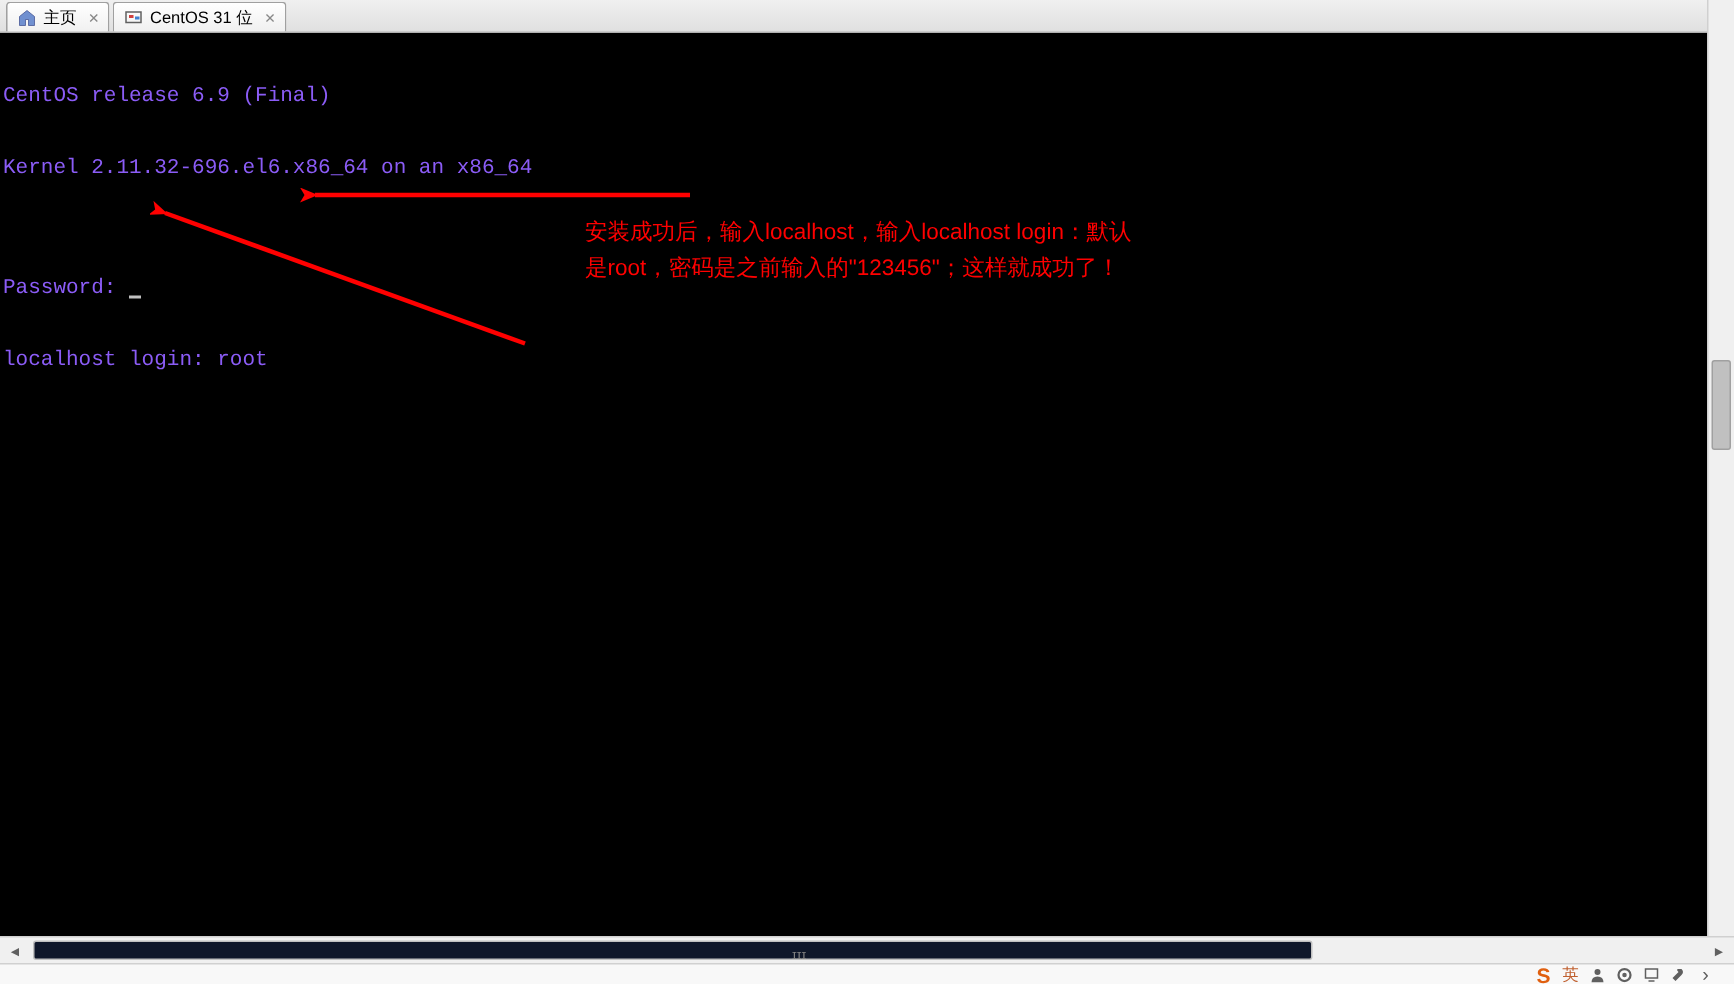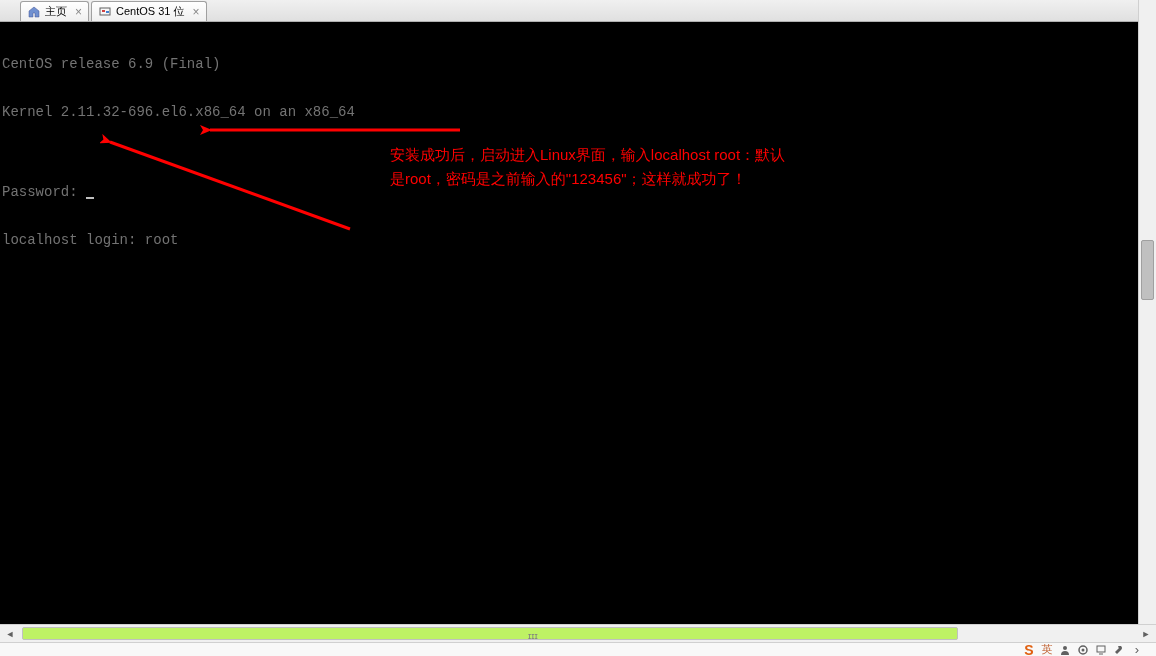--- a/index.html
+++ b/index.html
@@ -14,21 +14,21 @@
       font-family: "Microsoft YaHei", Arial, sans-serif;
       overflow: hidden;
       position: relative;
     }
     .tab-bar {
       height: 22px;
       background: linear-gradient(to bottom, #f0f0f0, #e0e0e0);
       border-bottom: 1px solid #b0b0b0;
       display: flex;
       align-items: flex-end;
-      padding-left: 20px;
+      padding-left: 4px;
     }
     .tab {
       height: 20px;
       background: linear-gradient(to bottom, #ffffff, #f0f0f0);
       border: 1px solid #a0a0a0;
       border-bottom: none;
       border-radius: 3px 3px 0 0;
       padding: 0 6px;
       margin-right: 2px;
       display: flex;
@@ -55,21 +55,21 @@
       top: 22px;
       left: 0;
       right: 18px;
       bottom: 32px;
       background: #000000;
       overflow: hidden;
     }
     .terminal-text {
       font-family: "Courier New", monospace;
       font-size: 14px;
-      color: #737373;
+      color: #8b5cf6;
       white-space: pre;
       padding: 2px;
       line-height: 16px;
     }
     .terminal-line {
       display: block;
     }
     .cursor {
       display: inline-block;
       width: 8px;
@@ -126,22 +126,22 @@
       right: 0;
       height: 18px;
       background: #f0f0f0;
       border-top: 1px solid #d0d0d0;
     }
     .scrollbar-thumb-h {
       position: absolute;
       left: 22px;
       top: 2px;
       bottom: 2px;
-      width: 936px;
-      background: #bef264;
+      width: 853px;
+      background: #0f172a;
       border: 1px solid #c0c0c0;
       border-radius: 2px;
       text-decoration: underline;
     }
     .scroll-arrow {
       position: absolute;
       width: 16px;
       height: 16px;
       display: flex;
       align-items: center;
@@ -224,21 +224,21 @@
     <defs>
       <marker id="ah1" markerWidth="12" markerHeight="10" refX="2" refY="5" orient="auto" markerUnits="userSpaceOnUse">
         <path d="M0,5 L12,0 L9,5 L12,10 Z" fill="#ff0000"></path>
       </marker>
     </defs>
     <line x1="360" y1="36" x2="110" y2="36" stroke="#ff0000" stroke-width="3" marker-end="url(#ah1)"></line>
     <line x1="250" y1="135" x2="10" y2="48" stroke="#ff0000" stroke-width="3" marker-end="url(#ah1)"></line>
   </svg>
 
   <div class="annotation-text" style="top:121px; left:390px; width:520px;">
-    <div>安装成功后，启动进入Linux界面，输入localhost root：默认</div>
+    <div>安装成功后，输入localhost，输入localhost login：默认</div>
     <div>是root，密码是之前输入的"123456"；这样就成功了！</div>
   </div>
 
 </div>
 
 <div class="scrollbar-right">
   <div class="scrollbar-thumb-v"></div>
 </div>
 
 <div class="scrollbar-bottom">

